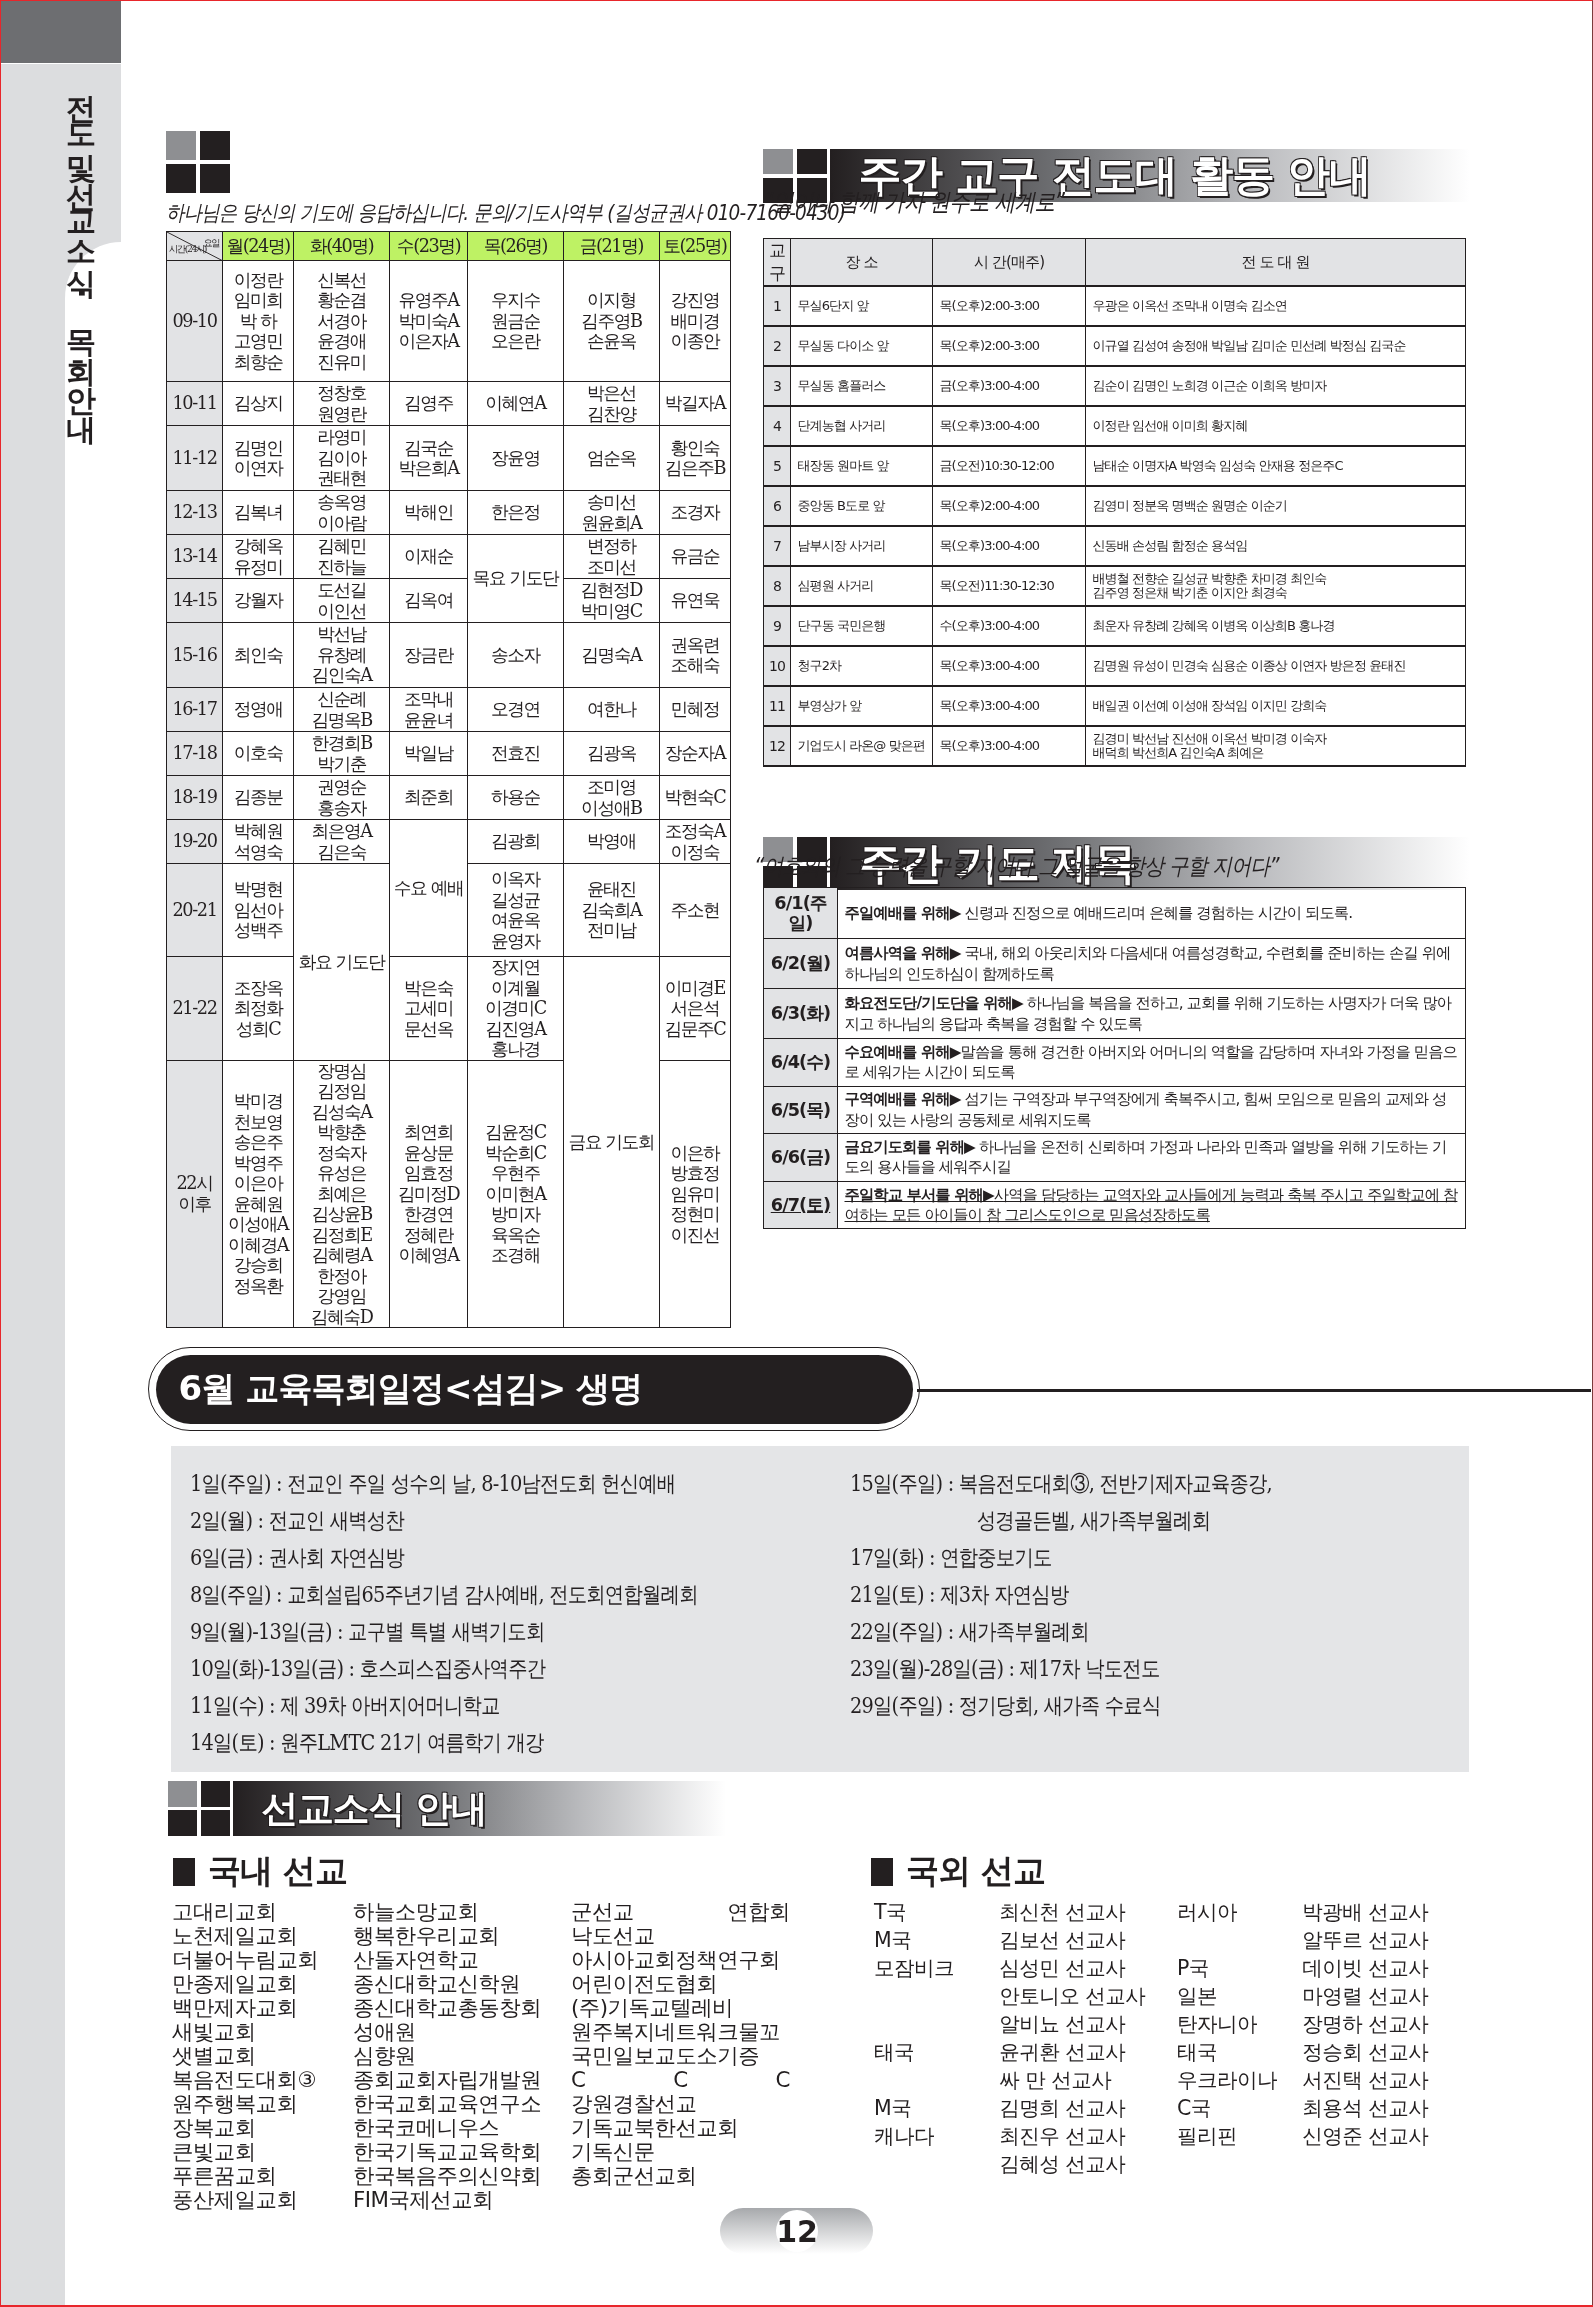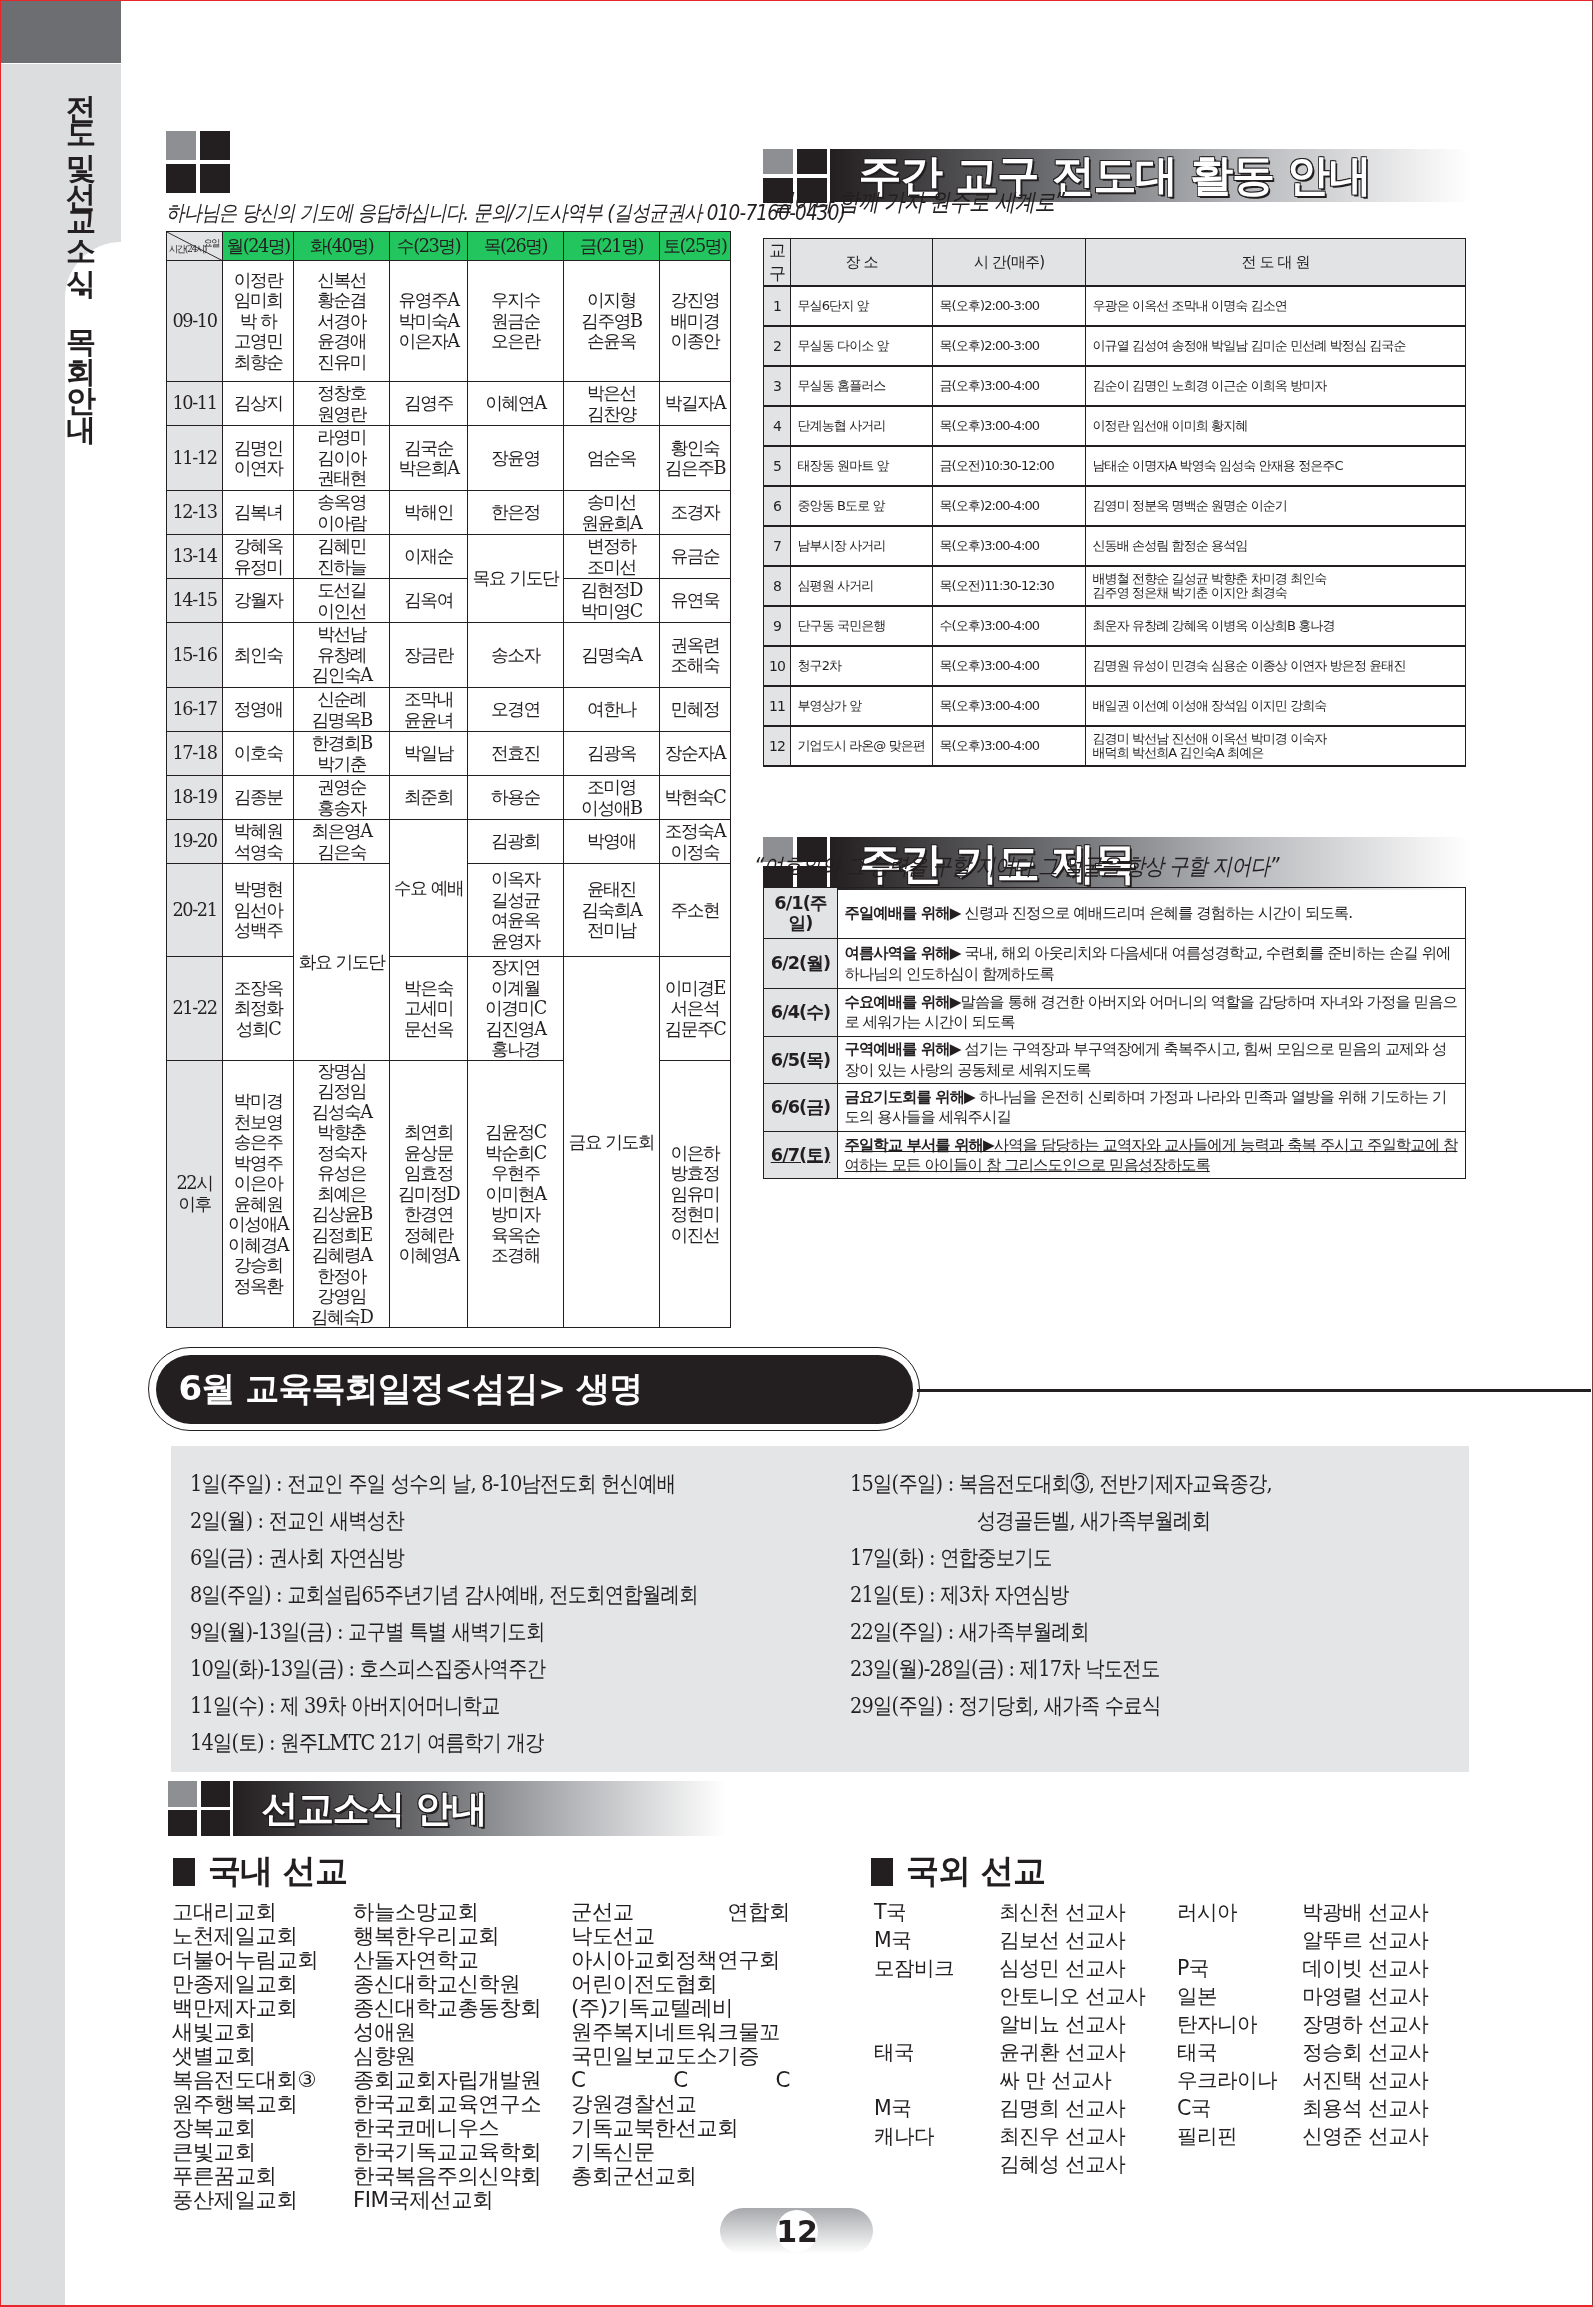--- a/index.html
+++ b/index.html
@@ -16,21 +16,21 @@
 .sq{background:#231f20}
 .sq.l{background:#8e8f92}
 .sec-bar{flex:1;background:linear-gradient(90deg,#231f20 0%,#6d6e71 35%,#b8b9bc 65%,#fff 100%);display:flex;align-items:center;padding-left:28px}
 .sec-title{font-size:43px;font-weight:bold;color:#fff;letter-spacing:-1.4px;text-shadow:1.9px 1.9px 0 #231f20,-0.9px -0.9px 0 #231f20,0.9px -0.9px 0 #231f20,-0.9px 0.9px 0 #231f20}
 .sec-title small{font-size:30px}
 .subline{position:absolute;font-size:21.4px;font-style:italic;letter-spacing:-0.9px;color:#231f20;transform:scaleX(.86);transform-origin:left center;white-space:nowrap}
 
 table{border-collapse:collapse}
 .pray{position:absolute;left:166px;top:231px;width:565px;font-family:"DejaVu Serif","Liberation Serif",serif}
 .pray td,.pray th{border:0.9px solid #231f20;text-align:center;vertical-align:middle;font-size:17.7px;line-height:20.5px;font-weight:normal;letter-spacing:-1.4px}
-.pray th{height:29px;background:#22c55e;font-size:17.7px}
+.pray th{height:29px;background:#bef264;font-size:17.7px}
 .pray .tcol{background:#e2e3e5;width:56px;font-size:17.7px}
 .pray .corner{position:relative;background:#e2e3e5;width:56px;font-size:9.3px}
 .corner .c1{position:absolute;right:2.8px;top:0.9px}
 .corner .c2{position:absolute;left:1.9px;bottom:0.9px}
 .corner svg{position:absolute;left:0;top:0}
 .names span{display:block}
 
 .evang{position:absolute;left:763px;top:238px;width:703px;font-family:"DejaVu Sans","Liberation Sans",sans-serif}
 .evang td,.evang th{border:0.9px solid #231f20;font-size:13px;letter-spacing:-0.9px;height:40px;padding:0 6.5px;text-align:left}
 .evang tr{border-bottom:2.3px solid #231f20}
@@ -616,20 +616,24 @@
 
 <table class="topics">
   <tbody id="topics-body">
       <tr style="height: 51px;">
         <td class="d">6/1(주일)</td>
         <td><b>주일예배를 위해▶</b><span> 신령과 진정으로 예배드리며 은혜를 경험하는 시간이 되도록.</span></td>
       </tr>
       <tr style="height: 50px; padding-left: 20px;">
         <td class="d">6/2(월)</td>
         <td><b>여름사역을 위해▶</b><span> 국내, 해외 아웃리치와 다음세대 여름성경학교, 수련회를 준비하는 손길 위에 하나님의 인도하심이 함께하도록</span></td>
+      </tr>
+      <tr style="height: 50px;">
+        <td class="d">6/3(화)</td>
+        <td><b>화요전도단/기도단을 위해▶</b><span> 하나님을 복음을 전하고, 교회를 위해 기도하는 사명자가 더욱 많아지고 하나님의 응답과 축복을 경험할 수 있도록</span></td>
       </tr>
       <tr style="height: 47px;">
         <td class="d">6/4(수)</td>
         <td><b>수요예배를 위해▶</b><span>말씀을 통해 경건한 아버지와 어머니의 역할을 감당하며 자녀와 가정을 믿음으로 세워가는 시간이 되도록</span></td>
       </tr>
       <tr style="height: 47px;">
         <td class="d">6/5(목)</td>
         <td><b>구역예배를 위해▶</b><span> 섬기는 구역장과 부구역장에게 축복주시고, 힘써 모임으로 믿음의 교제와 성장이 있는 사랑의 공동체로 세워지도록</span></td>
       </tr>
       <tr style="height: 47px;">

